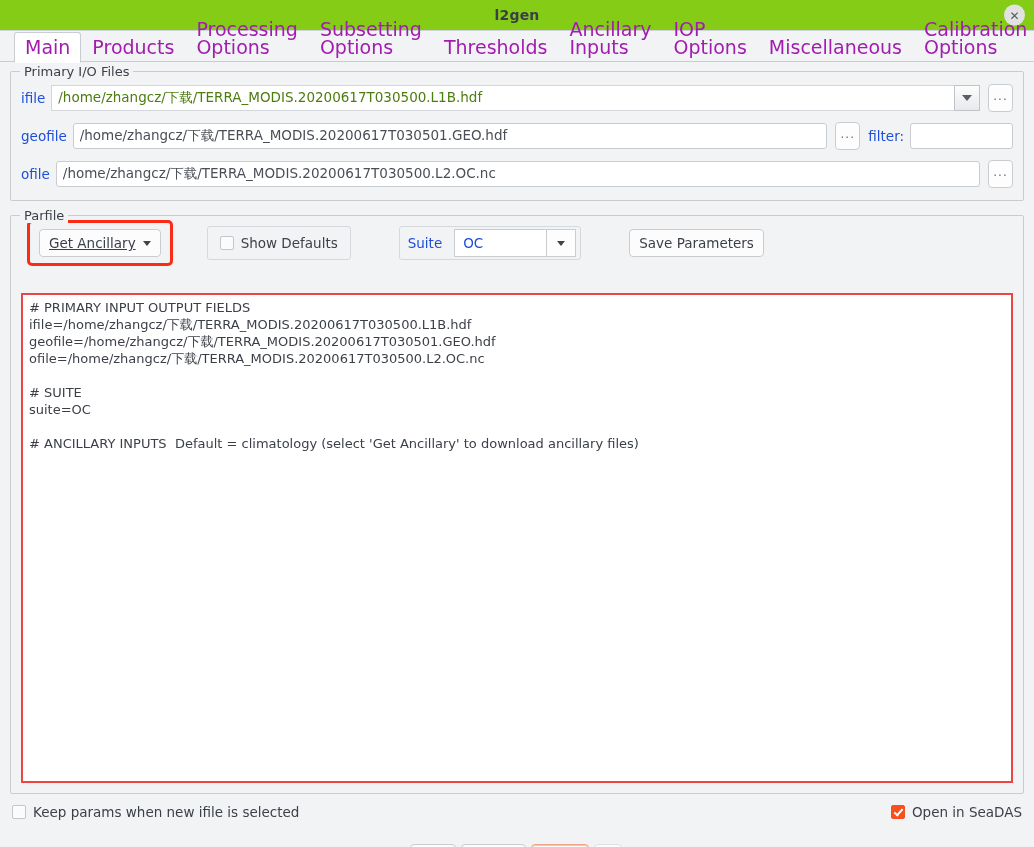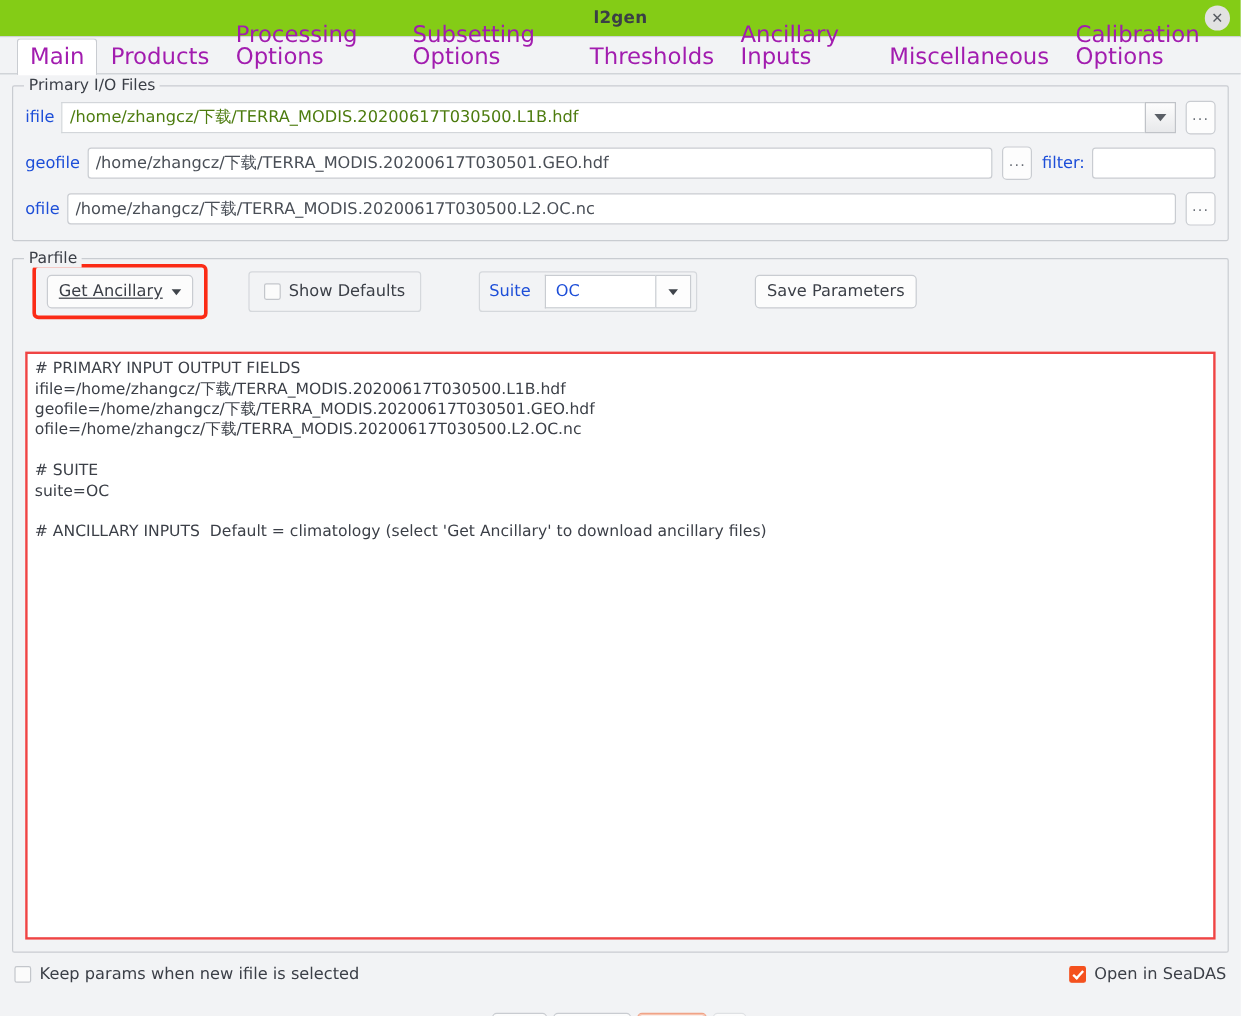--- a/index.html
+++ b/index.html
@@ -368,20 +368,21 @@
   <div class="close-btn">✕</div>
 </div>
 
 <div class="tabbar">
   <div class="tab active">Main</div>
   <div class="tab">Products</div>
   <div class="tab">Processing Options</div>
   <div class="tab">Subsetting Options</div>
   <div class="tab">Thresholds</div>
   <div class="tab">Ancillary Inputs</div>
+  <div class="tab">IOP Options</div>
   <div class="tab">Miscellaneous</div>
   <div class="tab">Calibration Options</div>
 </div>
 
 <div class="page">
 
   <div class="groupbox" style="margin-top:10px;">
     <div class="legend">Primary I/O Files</div>
 
     <div class="io-row">

